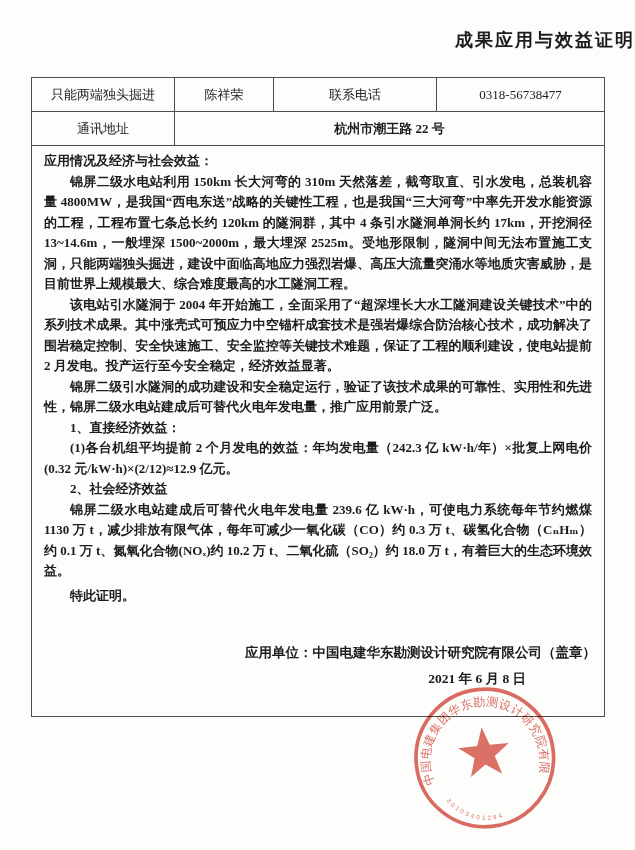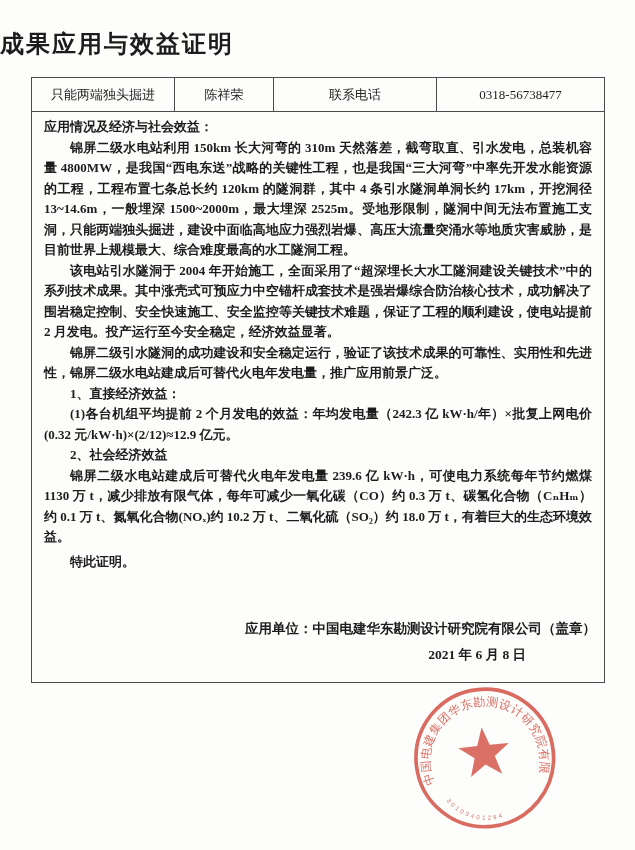--- a/index.html
+++ b/index.html
@@ -3,41 +3,41 @@
 <meta charset="utf-8">
 <style>
   html,body{margin:0;padding:0;}
   body{
     width:635px;height:850px;position:relative;overflow:hidden;
     background:#fdfdfc;color:#1c1c1c;
     font-family:"Liberation Serif","DejaVu Serif",serif;
   }
   .page-title{
     position:absolute;top:28px;left:0;width:100%;
-    text-align:left;font-size:24px;font-weight:bold;letter-spacing:2px;margin:0;
+    text-align:right;font-size:18px;font-weight:bold;letter-spacing:2px;margin:0;
   }
   table.cert{
     position:absolute;left:31px;top:77px;width:573px;
     border-collapse:collapse;table-layout:fixed;
   }
   .cert td{
     border:1px solid #4c4c4c;font-size:13px;text-align:center;
     padding:0 4px;height:33px;line-height:17px;
   }
   .cert td.bold{font-weight:bold;}
   .cert td.bigcell{
     height:559px;vertical-align:top;text-align:left;
     padding:5px 12px 6px 12px;position:relative;
     font-size:13px;line-height:20.5px;font-weight:bold;
   }
   .para{margin:0;text-indent:2em;text-align:justify;}
   .heading{margin:0;text-indent:0;text-align:left;}
   .closing{margin-top:4px;}
   .sig{
-    position:absolute;right:8px;bottom:14px;
+    position:absolute;right:8px;bottom:24px;
     text-align:right;font-size:13.5px;line-height:26px;white-space:nowrap;
   }
   .sig .date-line{padding-right:70px;}
   .seal{
     position:absolute;left:402px;top:682px;width:166px;height:156px;
     z-index:5;mix-blend-mode:multiply;opacity:.88;
     transform:rotate(-6deg);pointer-events:none;
   }
 </style>
 </head>
@@ -51,20 +51,24 @@
       <col style="width:99px">
       <col style="width:163px">
       <col style="width:168px">
   </colgroup>
   <tbody>
   <tr>
     <td>只能两端独头掘进</td>
     <td>陈祥荣</td>
     <td>联系电话</td>
     <td>0318-56738477</td>
+  </tr>
+  <tr>
+    <td>通讯地址</td>
+    <td colspan="3" class="bold">杭州市潮王路 22 号</td>
   </tr>
   <tr>
     <td colspan="4" class="bigcell">
       <p class="heading">应用情况及经济与社会效益：</p>
       <p class="para">锦屏二级水电站利用 150km 长大河弯的 310m 天然落差，截弯取直、引水发电，总装机容量 4800MW，是我国“西电东送”战略的关键性工程，也是我国“三大河弯”中率先开发水能资源的工程，工程布置七条总长约 120km 的隧洞群，其中 4 条引水隧洞单洞长约 17km，开挖洞径 13~14.6m，一般埋深 1500~2000m，最大埋深 2525m。受地形限制，隧洞中间无法布置施工支洞，只能两端独头掘进，建设中面临高地应力强烈岩爆、高压大流量突涌水等地质灾害威胁，是目前世界上规模最大、综合难度最高的水工隧洞工程。</p>
       <p class="para">该电站引水隧洞于 2004 年开始施工，全面采用了“超深埋长大水工隧洞建设关键技术”中的系列技术成果。其中涨壳式可预应力中空锚杆成套技术是强岩爆综合防治核心技术，成功解决了围岩稳定控制、安全快速施工、安全监控等关键技术难题，保证了工程的顺利建设，使电站提前 2 月发电。投产运行至今安全稳定，经济效益显著。</p>
       <p class="para">锦屏二级引水隧洞的成功建设和安全稳定运行，验证了该技术成果的可靠性、实用性和先进性，锦屏二级水电站建成后可替代火电年发电量，推广应用前景广泛。</p>
       <p class="para">1、直接经济效益：</p>
       <p class="para">(1)各台机组平均提前 2 个月发电的效益：年均发电量（242.3 亿 kW·h/年）×批复上网电价(0.32 元/kW·h)×(2/12)≈12.9 亿元。</p>
       <p class="para">2、社会经济效益</p>

